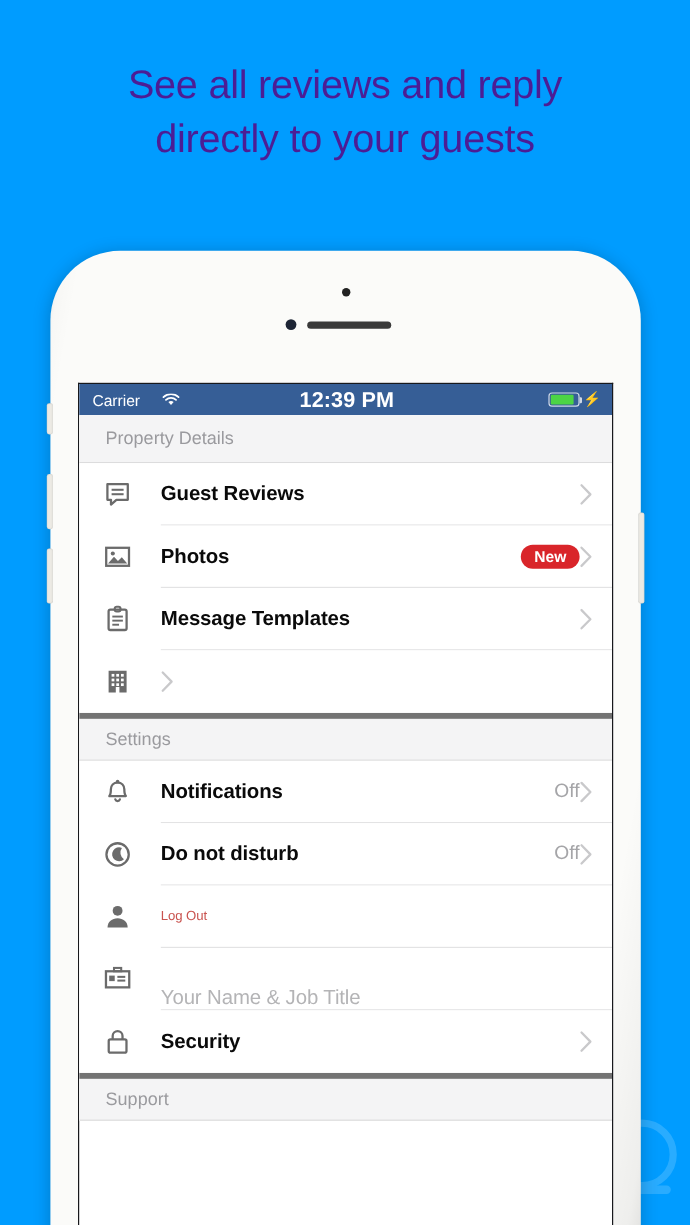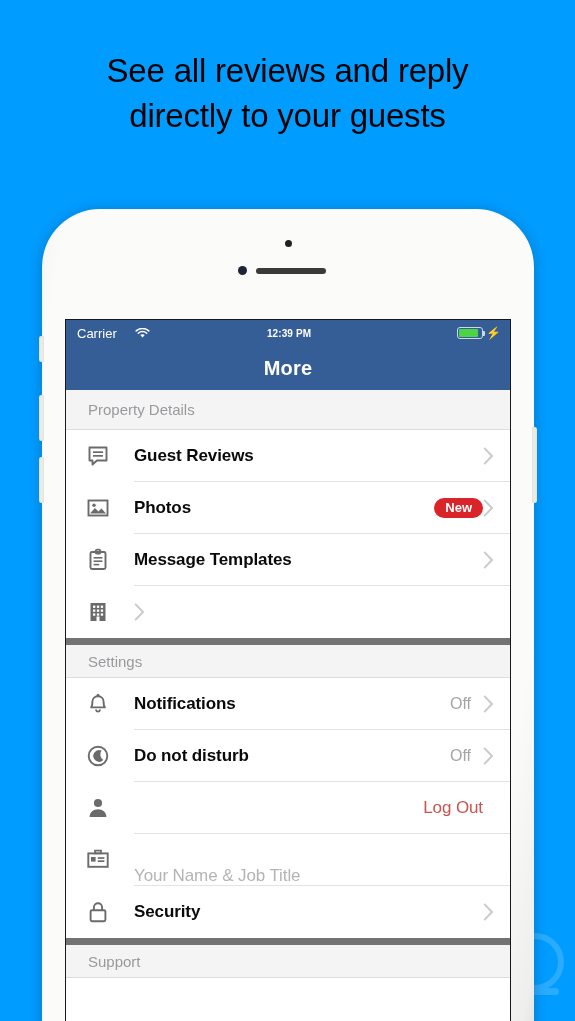--- a/index.html
+++ b/index.html
@@ -13,21 +13,21 @@
     position: relative;
   }
 
   
   .headline {
     position: absolute;
     top: 48px;
     left: 0;
     width: 575px;
     text-align: center;
-    color: #000000;
+    color: #4c1d95;
     font-size: 33px;
     line-height: 45px;
     font-weight: 400;
     letter-spacing: -0.2px;
   }
   .headline-line { display: block; }
 
   
   .watermark {
     position: absolute;
@@ -120,21 +120,21 @@
   .statusbar {
     height: 26px;
     background: #365e96;
     display: flex;
     align-items: center;
     padding: 0 9px 0 11px;
     color: #ffffff;
     font-size: 13px;
   }
   .sb-left   { display: flex; align-items: center; gap: 18px; flex: 1 1 0; }
-  .sb-center { flex: 0 0 auto; font-weight: bold; font-size: 10px; letter-spacing: 0.1px; }
+  .sb-center { flex: 0 0 auto; font-weight: bold; font-size: 18px; letter-spacing: 0.1px; }
   .sb-right  { display: flex; align-items: center; justify-content: flex-end; gap: 3px; flex: 1 1 0; }
   .carrier   { font-size: 13px; }
 
   .battery {
     width: 26px; height: 12px;
     border: 1px solid #cfd8e6;
     border-radius: 3px;
     padding: 1px;
     position: relative;
   }
@@ -160,21 +160,21 @@
     font-size: 20px;
     font-weight: bold;
     letter-spacing: 0.2px;
   }
 
   
   .list { background: #ffffff; }
 
   .section-header {
     background: #f4f4f5;
-    border-top: 7px solid #737373;
+    border-top: 5px solid #737373;
     border-bottom: 1px solid #dcdcdd;
     height: 40px;
     display: flex;
     align-items: center;
     padding-left: 22px;
     color: #9a9a9e;
     font-size: 15px;
   }
   .section-header.first { border-top: none; }
 
@@ -214,28 +214,27 @@
     letter-spacing: -0.1px;
   }
   .row-label.placeholder {
     color: #b4b4b6;
     font-weight: normal;
     margin-top: 32px;
   }
   .row-label.danger {
     color: #c9534f;
     font-weight: normal;
-    text-align: right;
-    font-size: 17px;
+    font-size: 11px;
   }
 
   .row-value {
     color: #a5a5a8;
     font-size: 16px;
-    margin-right: 12px;
+    margin-right: 0;
   }
 
   .badge {
     background: #d9252a;
     color: #ffffff;
     font-size: 13px;
     font-weight: bold;
     padding: 3px 11px 4px;
     border-radius: 11px;
     line-height: 1;
@@ -293,23 +292,20 @@
       </div>
       <div class="sb-center">12:39 PM</div>
       <div class="sb-right">
         <div class="battery">
           <div class="battery-fill"></div>
         </div>
         <span class="bolt">⚡</span>
       </div>
     </div>
 
-    <div class="navbar">
-      <span>More</span>
-    </div>
 
     <div class="list" id="list-root">
         <div class="section-header first">Property Details</div>
         <div class="row">
           <span class="row-icon">
             <svg width="24" height="24" viewBox="0 0 24 24">
               <path d="M3.5 3.5h17v13h-9.5l-4.5 4v-4h-3z" fill="none" stroke="currentColor" stroke-width="1.9" stroke-linejoin="round"></path>
               <rect x="7" y="7.3" width="10" height="1.7" fill="currentColor"></rect>
               <rect x="7" y="11" width="10" height="1.7" fill="currentColor"></rect>
             </svg>

